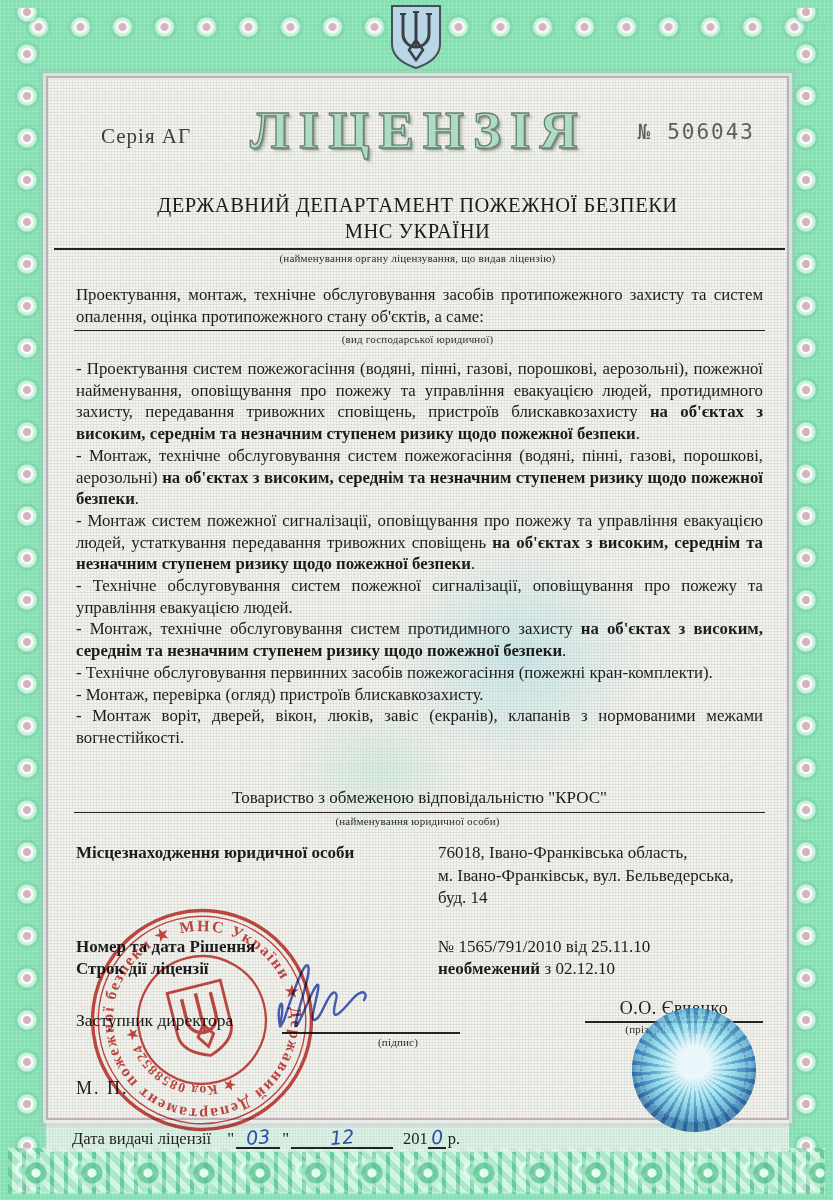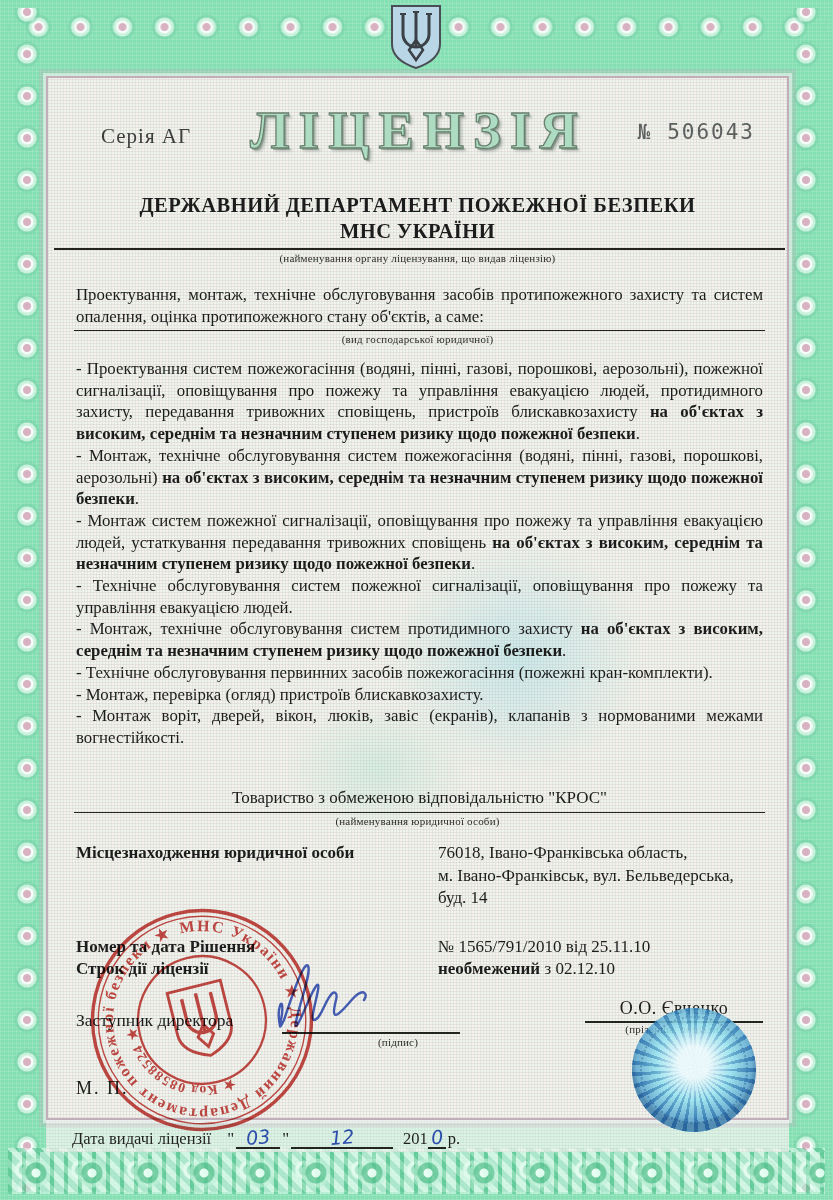--- a/index.html
+++ b/index.html
@@ -50,21 +50,21 @@
   .hdr{position:absolute;left:28px;right:26px;top:16px;height:86px;}
   .series{position:absolute;left:16px;top:30px;font-size:21px;color:#3d3d3d;letter-spacing:1px;margin-left:9px;}
   .lic-title{position:absolute;left:0;right:0;top:6px;text-align:center;
     font-size:53px;font-weight:bold;letter-spacing:9px;
     color:#aedcc2;-webkit-text-stroke:1.3px #69816f;
     text-shadow:1.5px 1.5px 0 rgba(90,110,95,.45), 3px 3px 3px rgba(70,90,80,.35);}
   .lic-no{position:absolute;right:6px;top:26px;font-family:"DejaVu Sans Mono",monospace;
     font-size:21px;color:#5c5f5e;letter-spacing:2px;}
   
   .dept{position:absolute;left:12px;right:12px;top:114px;text-align:center;
-    font-weight:bold;font-size:20.5px;line-height:26px;letter-spacing:.5px;}
+    font-weight:normal;font-size:20.5px;line-height:26px;letter-spacing:.5px;}
   .rule{border:0;border-top:2px solid #23241f;margin:0;}
   .rule-issuer{position:absolute;left:6px;right:2px;top:170px;}
   .cap{font-size:11px;color:#2c2c28;text-align:center;letter-spacing:.2px;}
   .cap-issuer{position:absolute;left:0;right:0;top:174px;}
   
   .intro{position:absolute;left:28px;right:24px;top:206px;font-size:16.8px;line-height:22px;text-align:justify;}
   .rule-act{position:absolute;left:26px;right:22px;top:252px;border-top-width:1.5px;}
   .cap-act{position:absolute;left:0;right:0;top:255px;}
   
   .services{position:absolute;left:28px;right:24px;top:280px;font-size:16.8px;line-height:21.7px;text-align:justify;}
@@ -152,21 +152,21 @@
       <div>МНС УКРАЇНИ</div>
     </div>
     <hr class="rule rule-issuer">
     <div class="cap cap-issuer">(найменування органу ліцензування, що видав ліцензію)</div>
 
     <div class="intro">Проектування, монтаж, технічне обслуговування засобів протипожежного захисту та систем опалення, оцінка протипожежного стану об'єктів, а саме:</div>
     <hr class="rule rule-act">
     <div class="cap cap-act">(вид господарської юридичної)</div>
 
     <div class="services">
-      <p><span>- Проектування систем пожежогасіння (водяні, пінні, газові, порошкові, аерозольні), пожежної сигналізації, оповіщування про пожежу та управління евакуацією людей, протидимного захисту, передавання тривожних сповіщень, пристроїв блискавкозахисту </span><span class="b">на об'єктах з високим, середнім та незначним ступенем ризику щодо пожежної безпеки</span><span>.</span></p>
+      <p><span>- Проектування систем пожежогасіння (водяні, пінні, газові, порошкові, аерозольні), пожежної найменування, оповіщування про пожежу та управління евакуацією людей, протидимного захисту, передавання тривожних сповіщень, пристроїв блискавкозахисту </span><span class="b">на об'єктах з високим, середнім та незначним ступенем ризику щодо пожежної безпеки</span><span>.</span></p>
       <p><span>- Монтаж, технічне обслуговування систем пожежогасіння (водяні, пінні, газові, порошкові, аерозольні) </span><span class="b">на об'єктах з високим, середнім та незначним ступенем ризику щодо пожежної безпеки</span><span>.</span></p>
       <p><span>- Монтаж систем пожежної сигналізації, оповіщування про пожежу та управління евакуацією людей, устаткування передавання тривожних сповіщень </span><span class="b">на об'єктах з високим, середнім та незначним ступенем ризику щодо пожежної безпеки</span><span>.</span></p>
       <p><span>- Технічне обслуговування систем пожежної сигналізації, оповіщування про пожежу та управління евакуацією людей.</span><span class="b"></span><span></span></p>
       <p><span>- Монтаж, технічне обслуговування систем протидимного захисту </span><span class="b">на об'єктах з високим, середнім та незначним ступенем ризику щодо пожежної безпеки</span><span>.</span></p>
       <p><span>- Технічне обслуговування первинних засобів пожежогасіння (пожежні кран-комплекти).</span><span class="b"></span><span></span></p>
       <p><span>- Монтаж, перевірка (огляд) пристроїв блискавкозахисту.</span><span class="b"></span><span></span></p>
       <p><span>- Монтаж воріт, дверей, вікон, люків, завіс (екранів), клапанів з нормованими межами вогнестійкості.</span><span class="b"></span><span></span></p>
     </div>
 
     <div class="company">Товариство з обмеженою відповідальністю "КРОС"</div>

